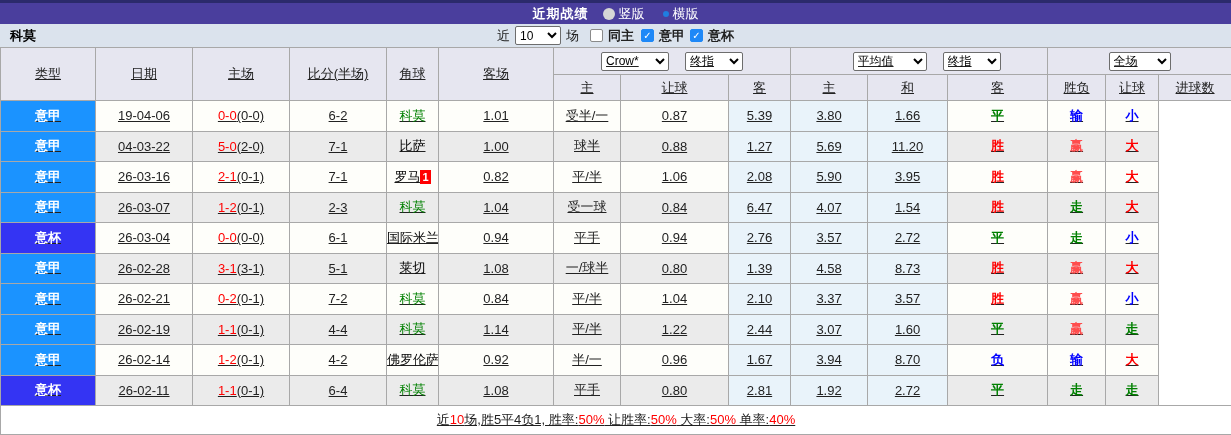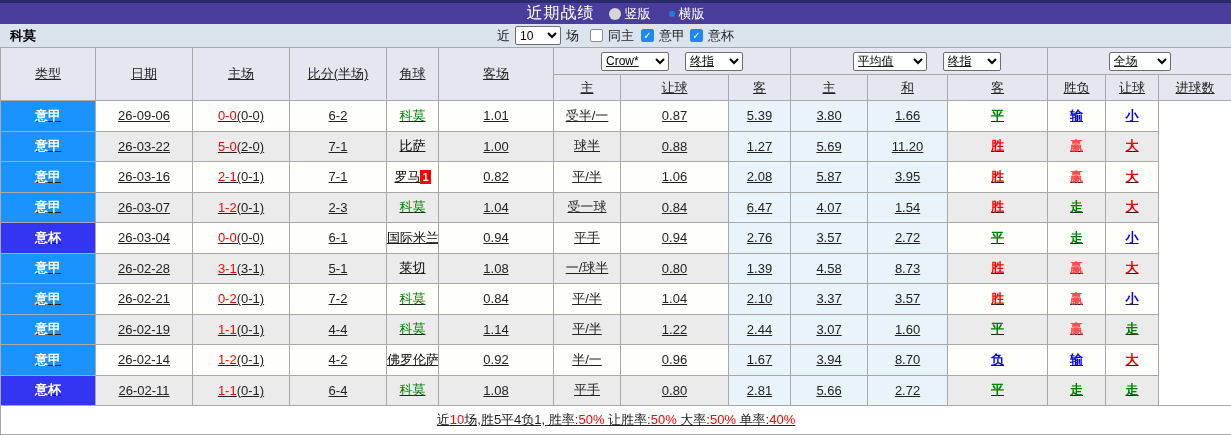--- a/index.html
+++ b/index.html
@@ -7,21 +7,21 @@
     width: 1231px; height: 435px;
     font-family: "Liberation Sans", "DejaVu Sans", sans-serif;
     background: #fff; color: #222; overflow: hidden;
   }
   
   .title-bar {
     height: 24px; background: #4a3e9d; border-top: 3px solid #2b2a6b;
     display: flex; align-items: center; justify-content: center; gap: 14px;
     color: #fff; font-size: 13px;
   }
-  .title-bar .tb-title { font-size: 16px; font-weight: normal; letter-spacing: 1px; }
+  .title-bar .tb-title { font-size: 13px; font-weight: bold; letter-spacing: 1px; }
   .radio-group { display: flex; align-items: center; gap: 18px; }
   .radio-opt { display: flex; align-items: center; gap: 4px; cursor: pointer; }
   .radio-dot {
     width: 12px; height: 12px; border-radius: 50%;
     background: #d6d6d6; display: inline-block;
   }
   .radio-ring {
     width: 6px; height: 6px; border-radius: 50%;
     background: #fff; border: 3px solid #1f7de0; display: inline-block;
   }
@@ -38,21 +38,21 @@
     font-size: 12px; font-family: inherit; background: #fff;
     border: 1px solid #6d6d6d; border-radius: 2px; height: 19px;
   }
   .cb {
     width: 13px; height: 13px; display: inline-flex; align-items: center; justify-content: center;
     border: 1px solid #8a8a8a; background: #fff; border-radius: 2px;
     vertical-align: middle; cursor: pointer; margin-left: 6px;
   }
   .cb.checked { background: #1e88f7; border-color: #1e88f7; }
   .cb.checked::after { content: "✓"; color: #fff; font-size: 10px; font-weight: bold; line-height: 1; }
-  .cb-label { cursor: pointer; }
+  .cb-label { cursor: pointer; font-weight: bold; }
   
   table {
     width: 1231px; border-collapse: collapse; table-layout: fixed;
     font-size: 13px; text-align: center; border: 1px solid #8f8f8f; text-decoration: underline;
   }
   th, td { border: 1px solid #a8a8a8; overflow: hidden; white-space: nowrap; }
   thead th { background: #e6e6f0; font-weight: normal; color: #222; }
   thead tr.h1 th { height: 27px; }
   thead tr.h2 th { height: 26px; }
   .hdr-selects { display: flex; justify-content: center; gap: 16px; align-items: center; }
@@ -176,37 +176,37 @@
       <th>和</th>
       <th>客</th>
       <th>胜负</th>
       <th>让球</th>
       <th>进球数</th>
     </tr>
   </thead>
   <tbody>
       <tr class="odd">
         <td class="c-type league">意甲</td>
-        <td>26-09-06</td>
+        <td>19-04-06</td>
         <td><span class="score-ft">0-0</span><span class="score-ht">(0-0)</span></td>
         <td>6-2</td>
         <td><span class="tname green">科莫</span></td>
         <td>1.01</td>
         <td>受半/一</td>
         <td>0.87</td>
         <td class="avg">5.39</td>
         <td class="avg">3.80</td>
         <td class="avg">1.66</td>
         <td class="res res-green">平</td>
         <td class="res res-blue">输</td>
         <td class="res res-blue">小</td>
       </tr>
       <tr class="even">
         <td class="c-type league">意甲</td>
-        <td>26-03-22</td>
+        <td>04-03-22</td>
         <td><span class="score-ft">5-0</span><span class="score-ht">(2-0)</span></td>
         <td>7-1</td>
         <td><span class="tname">比萨</span></td>
         <td>1.00</td>
         <td>球半</td>
         <td>0.88</td>
         <td class="avg">1.27</td>
         <td class="avg">5.69</td>
         <td class="avg">11.20</td>
         <td class="res res-red">胜</td>
@@ -216,21 +216,21 @@
       <tr class="odd">
         <td class="c-type league">意甲</td>
         <td>26-03-16</td>
         <td><span class="score-ft">2-1</span><span class="score-ht">(0-1)</span></td>
         <td>7-1</td>
         <td><span class="tname">罗马</span><span class="badge">1</span></td>
         <td>0.82</td>
         <td>平/半</td>
         <td>1.06</td>
         <td class="avg">2.08</td>
-        <td class="avg">5.87</td>
+        <td class="avg">5.90</td>
         <td class="avg">3.95</td>
         <td class="res res-red">胜</td>
         <td class="res res-red2">赢</td>
         <td class="res res-red">大</td>
       </tr>
       <tr class="even">
         <td class="c-type league">意甲</td>
         <td>26-03-07</td>
         <td><span class="score-ft">1-2</span><span class="score-ht">(0-1)</span></td>
         <td>2-3</td>
@@ -328,21 +328,21 @@
       <tr class="even">
         <td class="c-type cup">意杯</td>
         <td>26-02-11</td>
         <td><span class="score-ft">1-1</span><span class="score-ht">(0-1)</span></td>
         <td>6-4</td>
         <td><span class="tname green">科莫</span></td>
         <td>1.08</td>
         <td>平手</td>
         <td>0.80</td>
         <td class="avg">2.81</td>
-        <td class="avg">5.66</td>
+        <td class="avg">1.92</td>
         <td class="avg">2.72</td>
         <td class="res res-green">平</td>
         <td class="res res-green">走</td>
         <td class="res res-green">走</td>
       </tr>
     </tbody>
   <tfoot>
     <tr>
       <td colspan="15"><span class="seg-black">近</span><span class="seg-red">10</span><span class="seg-black">场,胜5平4负1, 胜率:</span><span class="seg-red">50%</span><span class="seg-black"> 让胜率:</span><span class="seg-red">50%</span><span class="seg-black"> 大率:</span><span class="seg-red">50%</span><span class="seg-black"> 单率:</span><span class="seg-red">40%</span></td>
     </tr>

